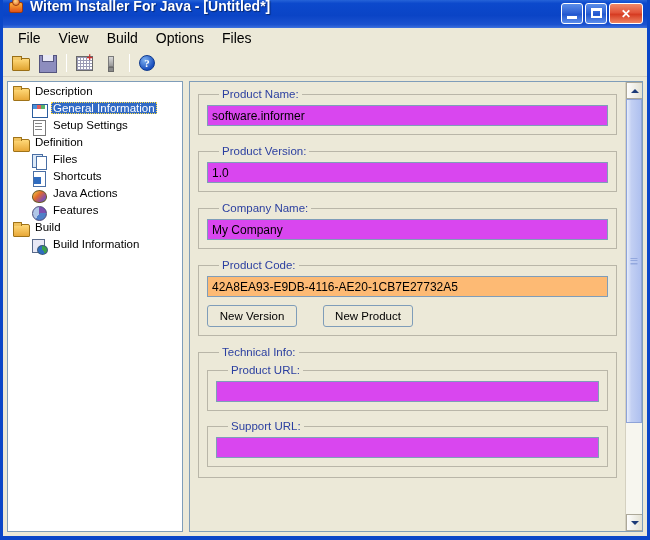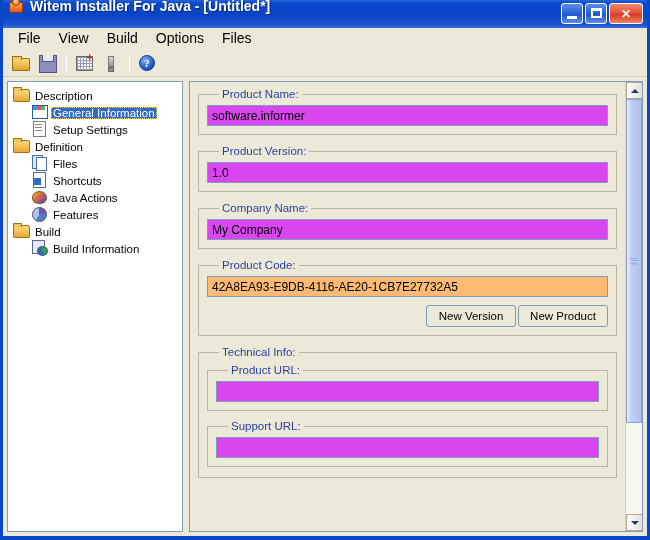--- a/index.html
+++ b/index.html
@@ -125,21 +125,21 @@
     width: 176px;
     margin: 4px 0 4px 4px;
     background: #ffffff;
     border: 1px solid #7f9db9;
     overflow: hidden;
     position: relative;
     flex: 0 0 auto;
   }
   .tree { padding: 3px 0 0 4px; }
   .node {
-    display: flex; align-items: flex-end;
+    display: flex; align-items: flex-start;
     height: 17px;
     font-size: 11.5px;
     color: #000;
     white-space: nowrap;
     cursor: default;
   }
   .node .ico { width: 18px; height: 16px; margin-right: 3px; flex:0 0 auto; position: relative; }
   .node.child { padding-left: 18px; }
   .node .lbl { padding: 0 2px; }
   .node.selected .lbl {
@@ -270,21 +270,21 @@
     background: #d946ef;
     font-family: "Liberation Sans", sans-serif;
     font-size: 12px;
     color: #000;
     padding: 0 4px;
     outline: none;
   }
   .tb-input.readonly { background: #fdba74; color:#000; }
 
   .btnrow {
-    display: flex; justify-content: flex-end; gap: 2px;
+    display: flex; justify-content: flex-start; gap: 26px;
     margin-top: 8px;
   }
   .xpbtn {
     min-width: 90px;
     height: 22px;
     font-family: "Liberation Sans", sans-serif;
     font-size: 11.5px;
     color: #000;
     background: #ece9d8;
     border: 1px solid #7f9db9;

